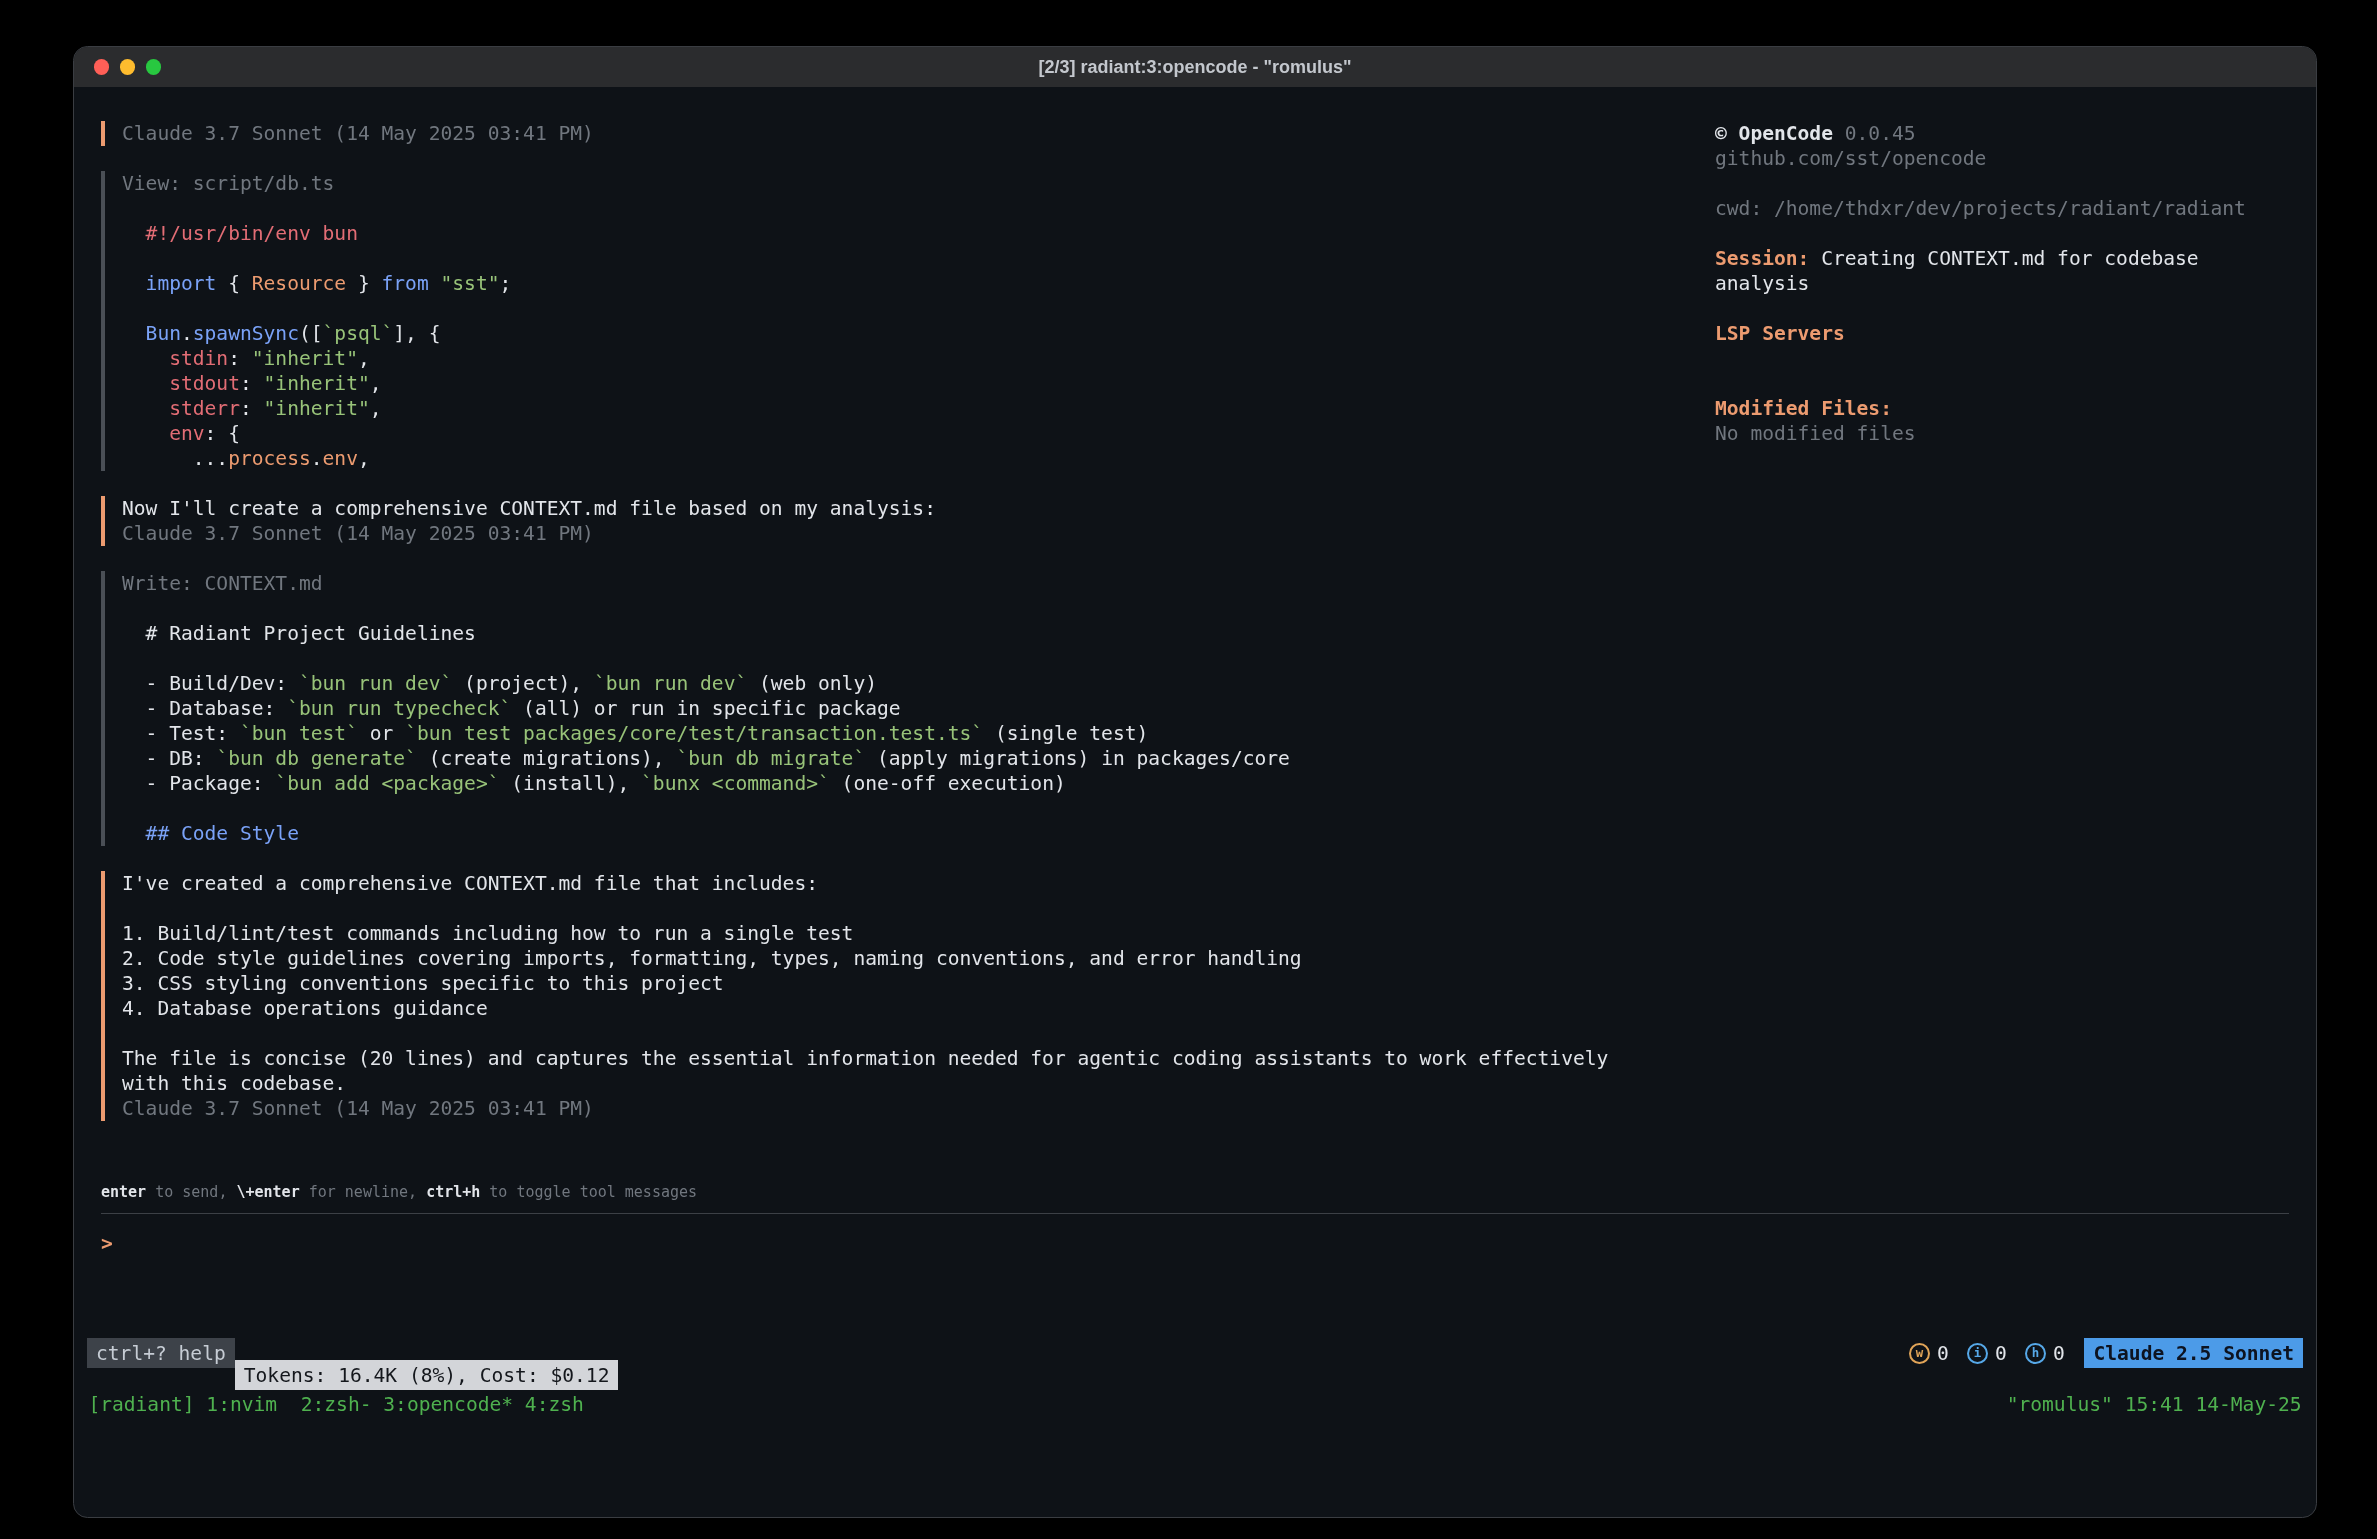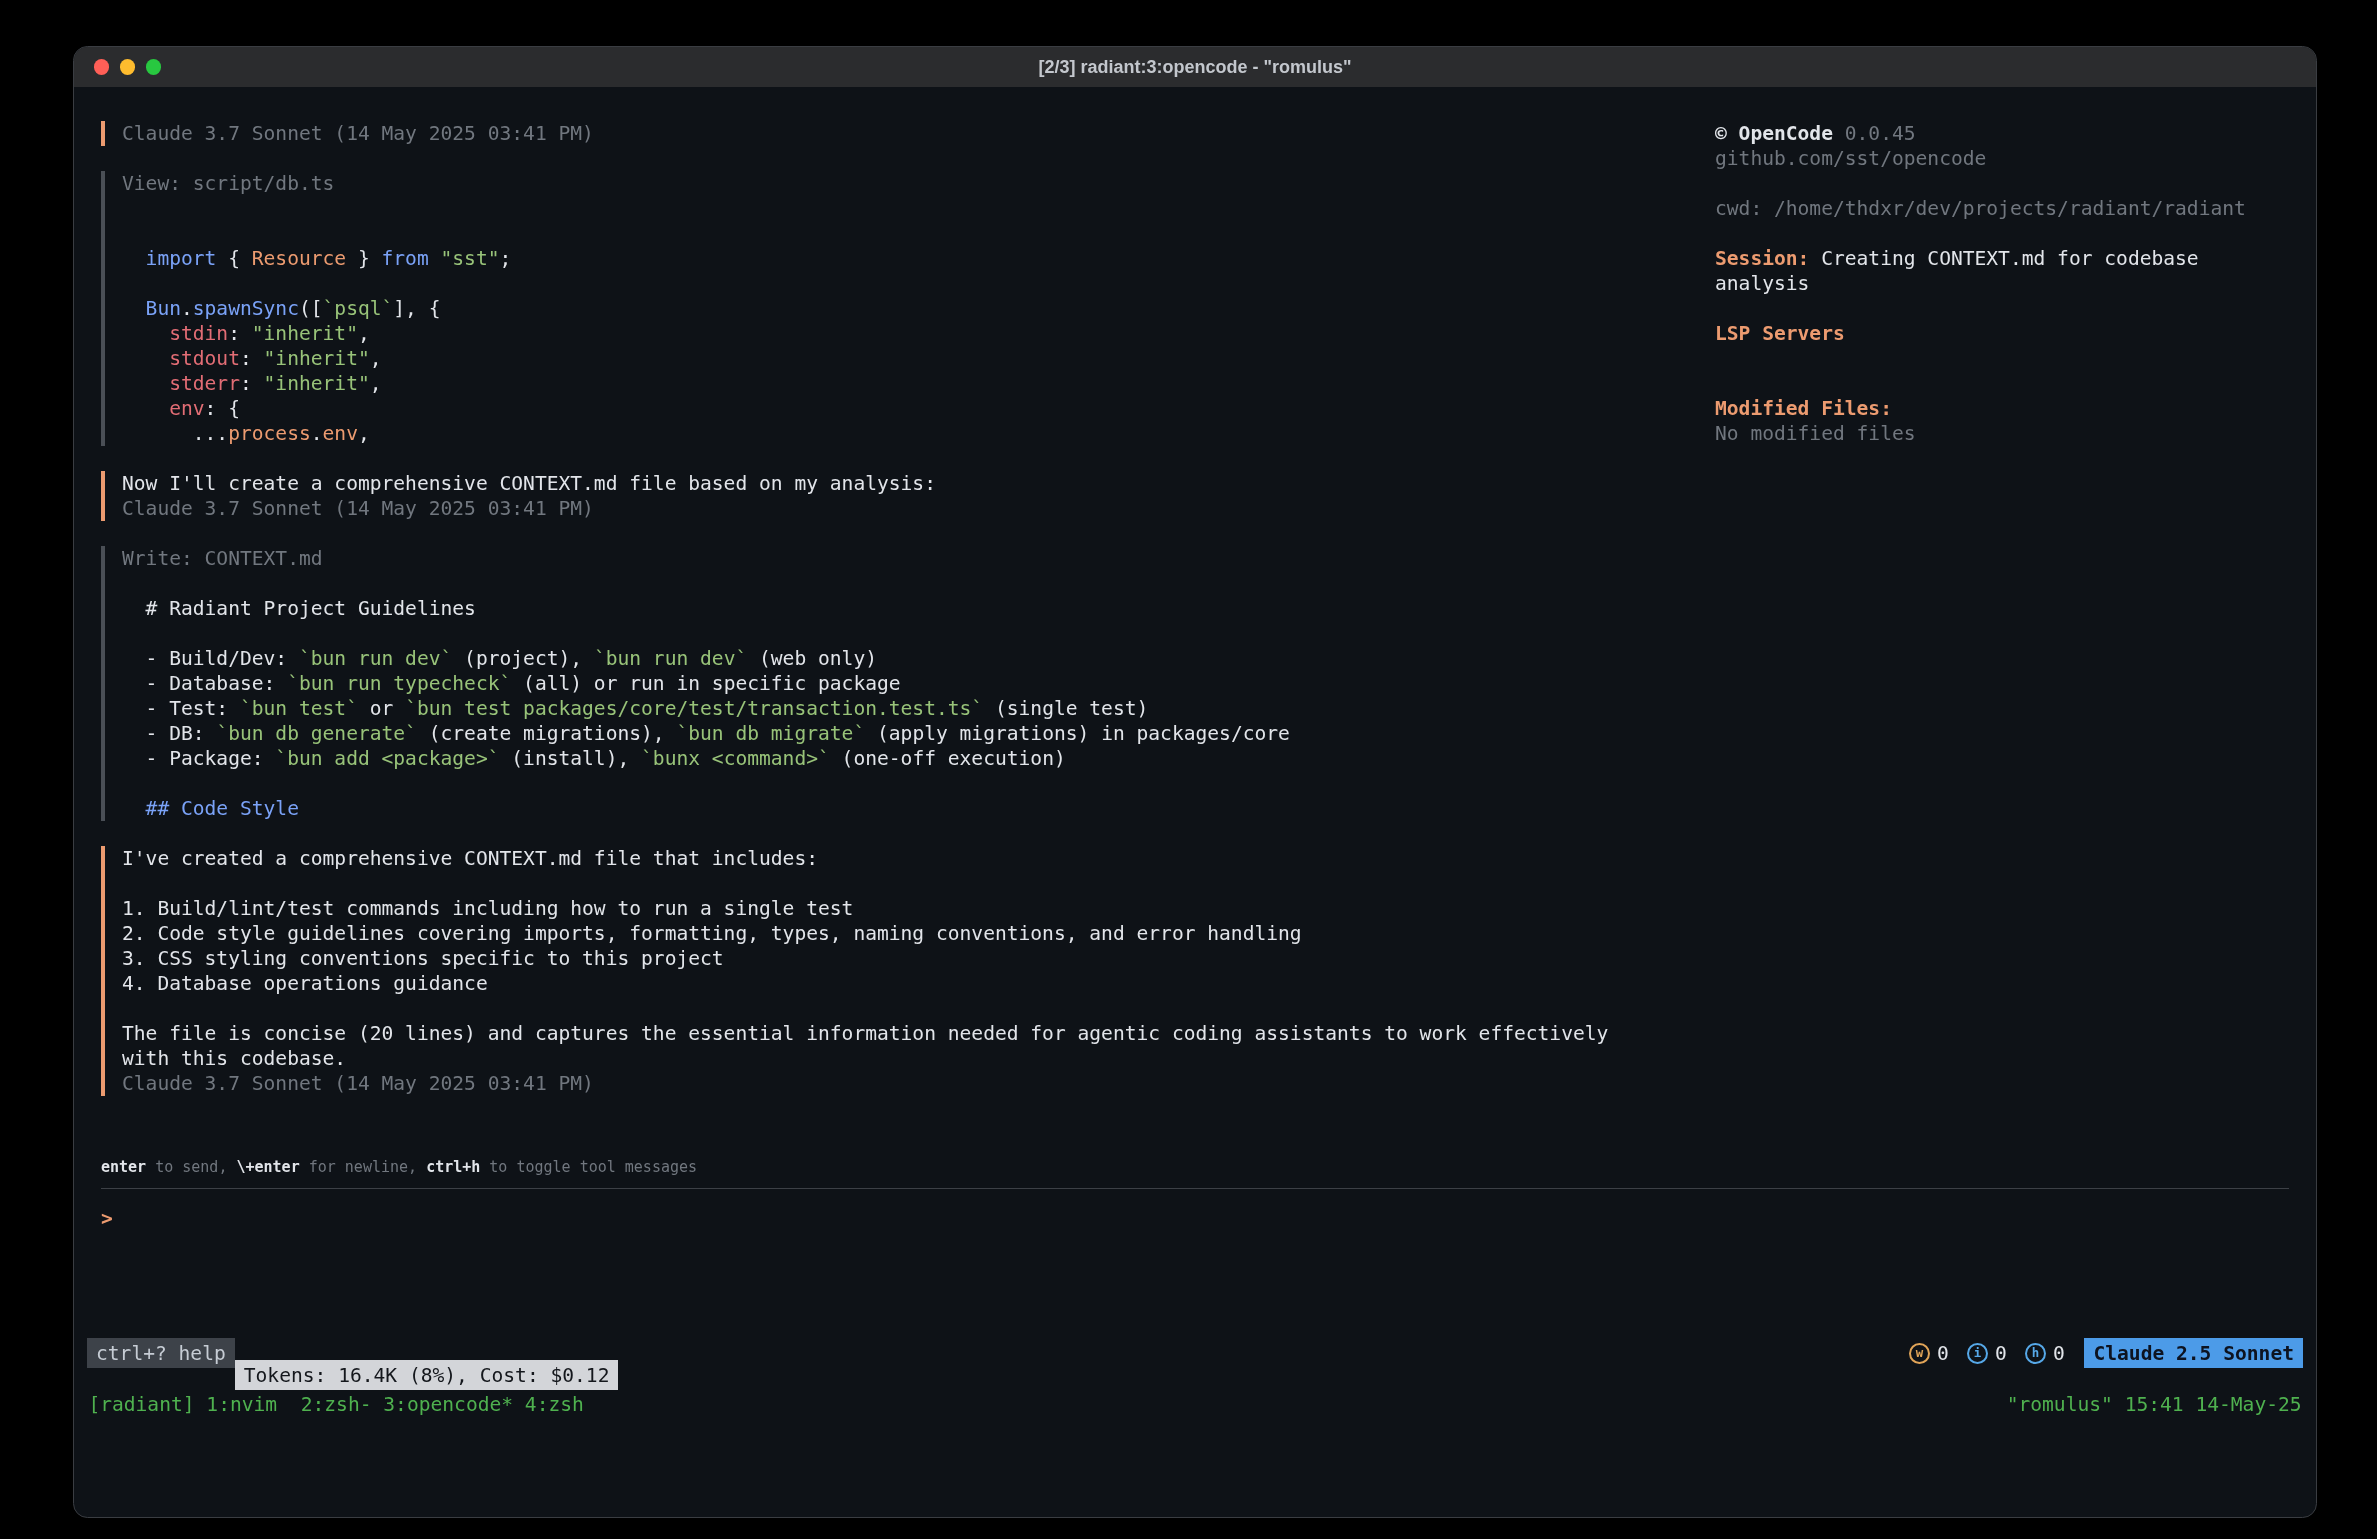--- a/index.html
+++ b/index.html
@@ -88,20 +88,21 @@
   <div class="main">
     <div class="top-row">
 
       <div class="chat-col">
         <div class="block accent-orange">
             <div class="line"><span class="c-gray">Claude 3.7 Sonnet (14 May 2025 03:41 PM)</span></div>
           </div>
         <div class="block accent-gray">
             <div class="line"><span class="c-gray">View: script/db.ts</span></div>
             <div class="line"><span class="c-fg">&nbsp;</span></div>
+            <div class="line"><span class="c-red">  #!/usr/bin/env bun</span></div>
             <div class="line"><span class="c-fg">&nbsp;</span></div>
             <div class="line"><span class="c-fg">  </span><span class="c-blue">import</span><span class="c-fg"> { </span><span class="c-orange">Resource</span><span class="c-fg"> } </span><span class="c-blue">from</span><span class="c-fg"> </span><span class="c-green">"sst"</span><span class="c-fg">;</span></div>
             <div class="line"><span class="c-fg">&nbsp;</span></div>
             <div class="line"><span class="c-fg">  </span><span class="c-blue">Bun</span><span class="c-fg">.</span><span class="c-blue">spawnSync</span><span class="c-fg">([</span><span class="c-green">`psql`</span><span class="c-fg">], {</span></div>
             <div class="line"><span class="c-fg">    </span><span class="c-red">stdin</span><span class="c-fg">: </span><span class="c-green">"inherit"</span><span class="c-fg">,</span></div>
             <div class="line"><span class="c-fg">    </span><span class="c-red">stdout</span><span class="c-fg">: </span><span class="c-green">"inherit"</span><span class="c-fg">,</span></div>
             <div class="line"><span class="c-fg">    </span><span class="c-red">stderr</span><span class="c-fg">: </span><span class="c-green">"inherit"</span><span class="c-fg">,</span></div>
             <div class="line"><span class="c-fg">    </span><span class="c-red">env</span><span class="c-fg">: {</span></div>
             <div class="line"><span class="c-fg">      ...</span><span class="c-orange">process</span><span class="c-fg">.</span><span class="c-orange">env</span><span class="c-fg">,</span></div>
           </div>

